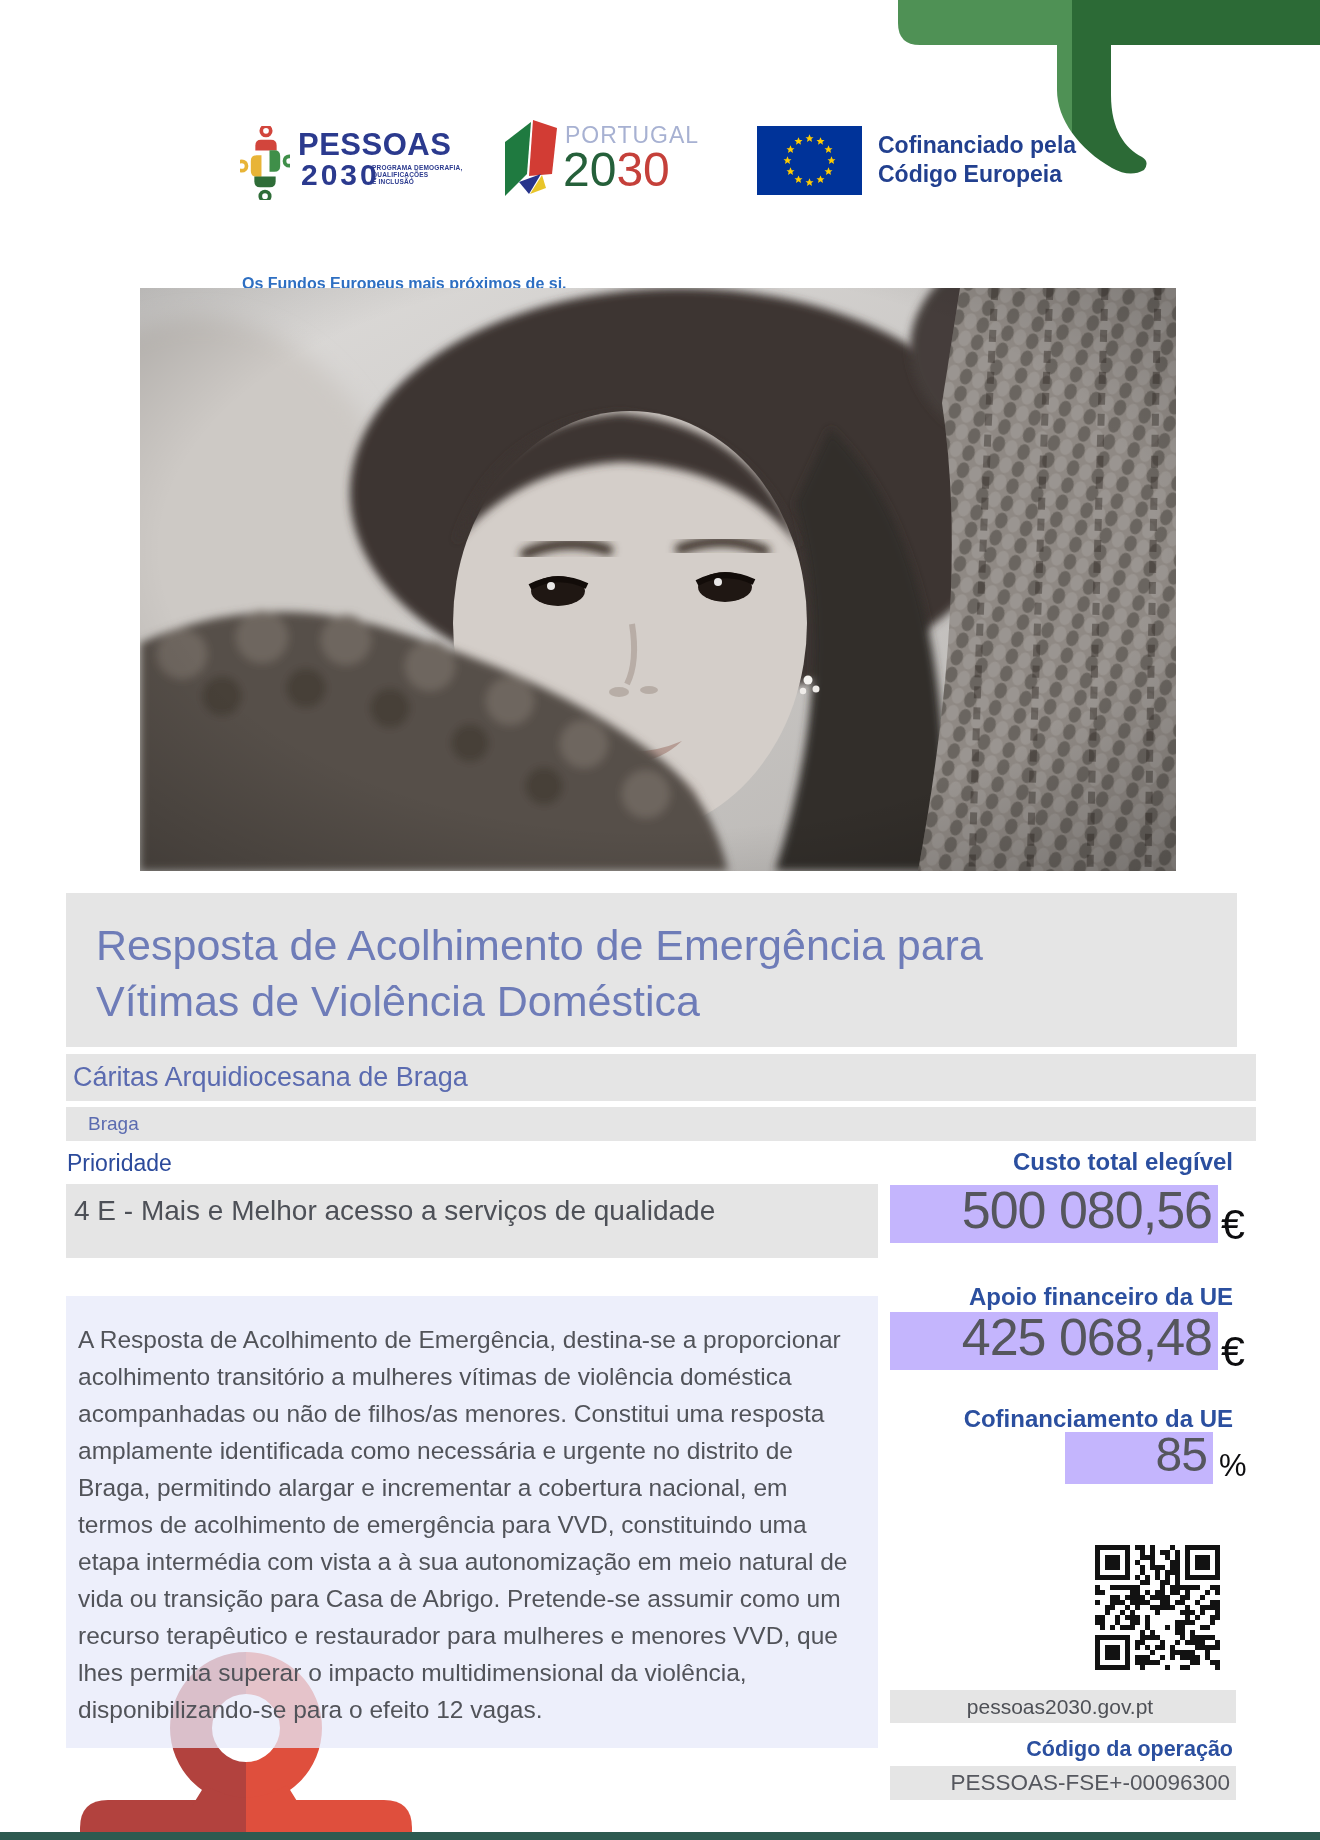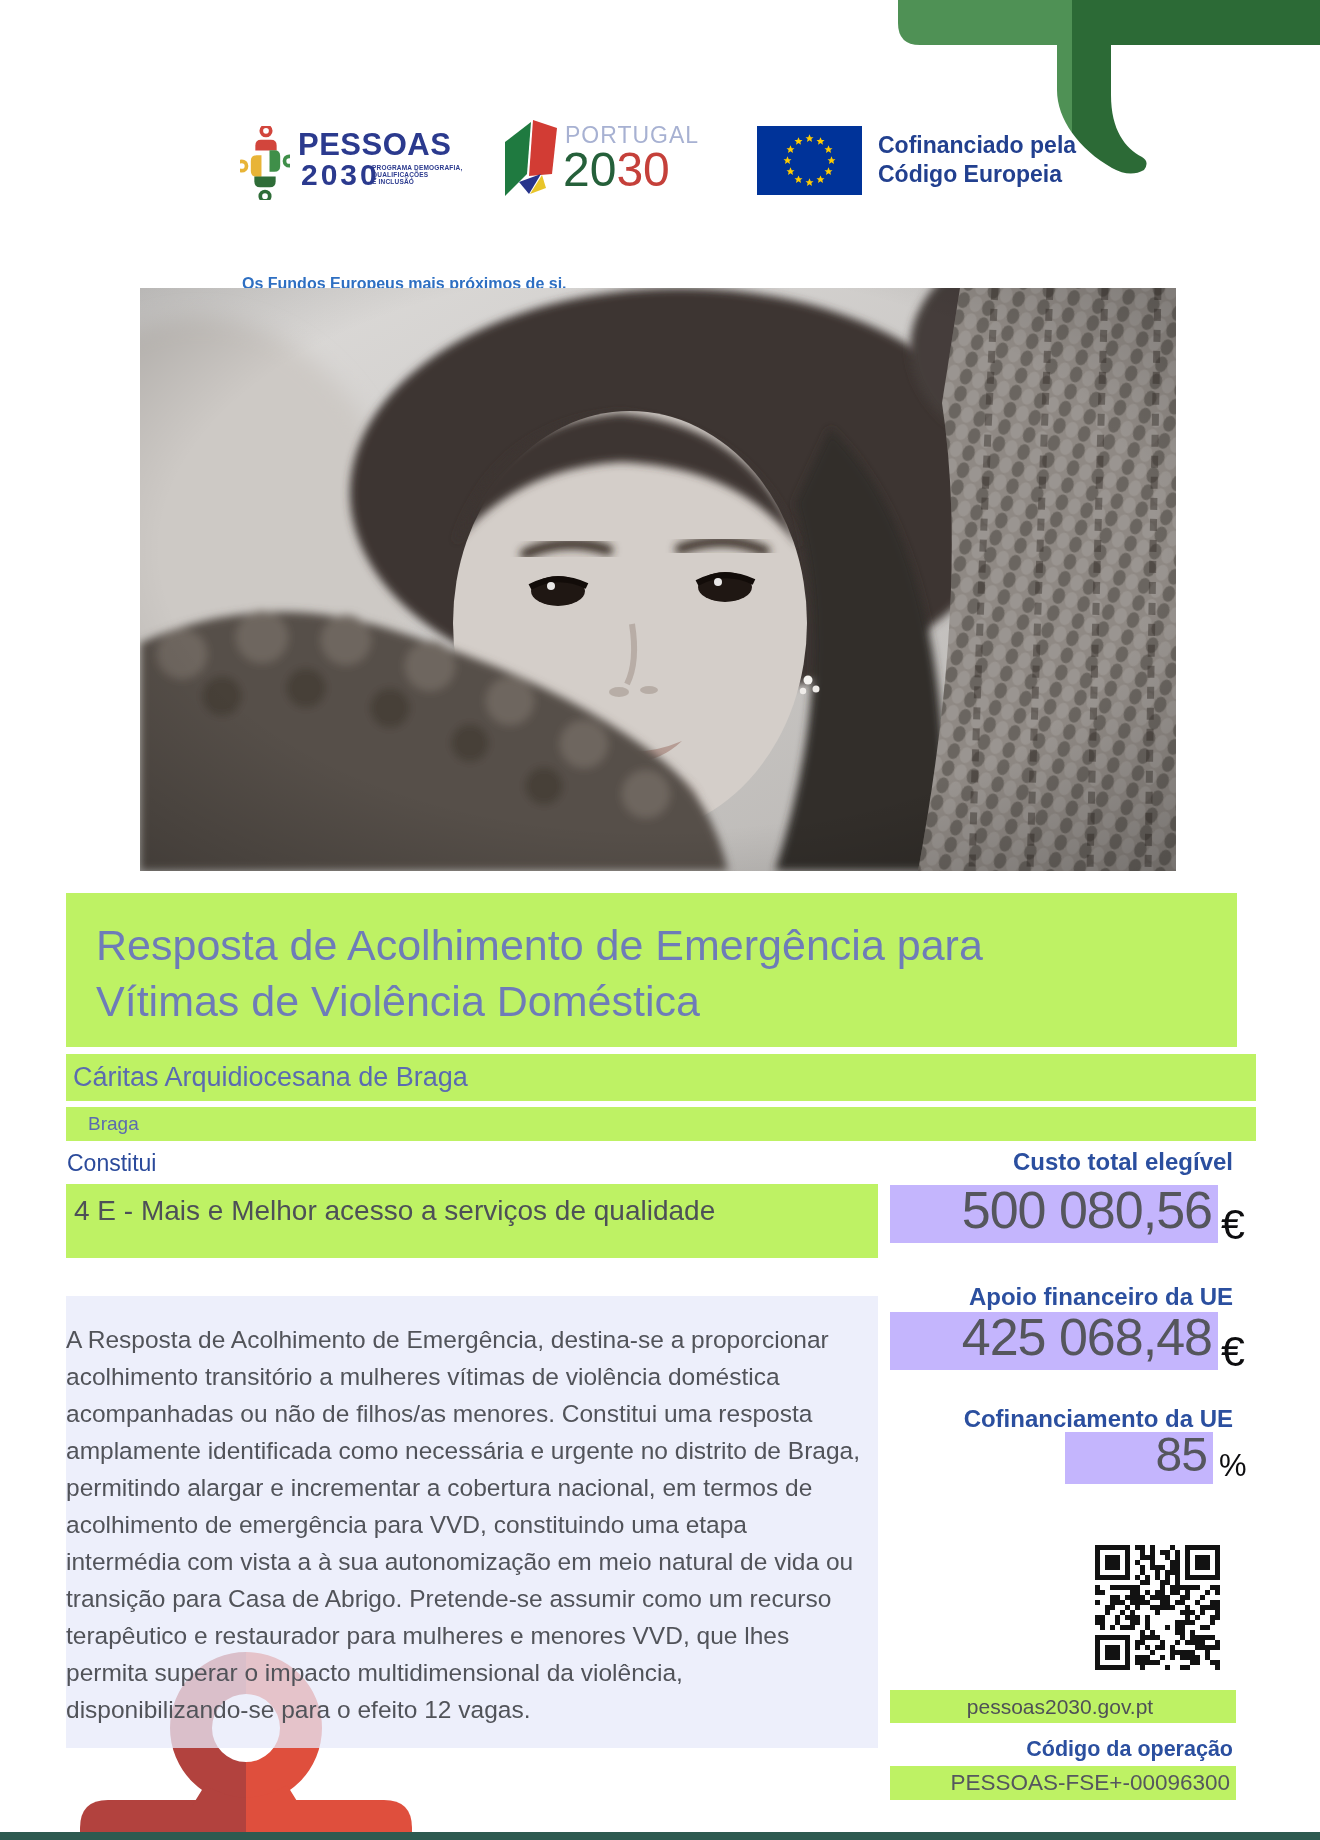--- a/index.html
+++ b/index.html
@@ -24,34 +24,34 @@
   .py-20{color:#25603a;} .py-30{color:#c5403a;}
   .eu-logo{position:absolute;left:757px;top:126px;text-decoration:underline;}
   .eu-flag{display:block;}
   .eu-text{position:absolute;left:121px;top:5px;width:230px;font-size:23px;line-height:29px;font-weight:700;color:#22408f;}
   .tagline{position:absolute;left:242px;top:227px;font-size:16px;font-weight:700;color:#2e6fc2;margin-top:48px;}
 
   
   .photo{position:absolute;left:140px;top:288px;width:1036px;height:583px;overflow:hidden;background:#c9c6c3;}
 
   
-  .band{background:#bef264;position:absolute;}
+  .band{background:#e5e5e5;position:absolute;}
   .title-band{left:66px;top:893px;width:1171px;height:154px;z-index:2;}
   .title-text{padding:24px 130px 0 30px;font-size:43px;line-height:56px;color:#6e7cb8;}
   .promoter-band{left:66px;top:1054px;width:1190px;height:47px;z-index:2;}
   .promoter-text{padding-left:7px;font-size:27px;line-height:46px;color:#5b6bb0;}
   .location-band{left:66px;top:1107px;width:1190px;height:34px;z-index:2;}
   .location-text{padding-left:22px;font-size:19px;line-height:33px;color:#5b6bb0;}
 
   .priority-label{position:absolute;left:67px;top:1150px;font-size:23px;color:#2b4a9b;z-index:2;}
   .priority-band{left:66px;top:1184px;width:812px;height:74px;z-index:2;}
   .priority-text{padding:11px 14px 0 8px;font-size:28px;color:#4d5057;}
 
   .desc-box{position:absolute;left:66px;top:1296px;width:812px;height:452px;background:rgba(231,234,249,0.75);z-index:2;}
-  .desc-text{padding:25px 14px 0 0;font-size:24.5px;line-height:37px;color:#515359;}
+  .desc-text{padding:25px 14px 0 12px;font-size:24.5px;line-height:37px;color:#515359;}
 
   
   .fin-label{position:absolute;right:87px;font-size:24px;font-weight:700;color:#2b4f9f;z-index:2;white-space:nowrap;}
   .lbl-total{top:1148px;} .lbl-eu{top:1283px;} .lbl-cof{top:1405px;}
   .fin-band{position:absolute;background:#c4b5fd;z-index:2;}
   .band-total{left:890px;top:1185px;width:328px;height:58px;}
   .band-eu{left:890px;top:1312px;width:328px;height:58px;}
   .band-cof{left:1065px;top:1432px;width:148px;height:52px;}
   .fin-num{position:absolute;right:6px;bottom:3px;font-size:52px;color:#55565d;letter-spacing:-1px;white-space:nowrap;}
   .band-cof .fin-num{font-size:48px;bottom:2px;}
@@ -241,21 +241,21 @@
   <div class="band title-band">
     <div class="title-text">Resposta de Acolhimento de Emergência para Vítimas de Violência Doméstica</div>
   </div>
   <div class="band promoter-band">
     <div class="promoter-text">Cáritas Arquidiocesana de Braga</div>
   </div>
   <div class="band location-band">
     <div class="location-text">Braga</div>
   </div>
 
-  <div class="priority-label">Constitui</div>
+  <div class="priority-label">Prioridade</div>
   <div class="band priority-band">
     <div class="priority-text">4 E - Mais e Melhor acesso a serviços de qualidade</div>
   </div>
 
   <div class="desc-box">
     <div class="desc-text">A Resposta de Acolhimento de Emergência, destina-se a proporcionar acolhimento transitório a mulheres vítimas de violência doméstica acompanhadas ou não de filhos/as menores.  Constitui uma resposta amplamente identificada como necessária e urgente no distrito de Braga, permitindo alargar e incrementar a cobertura nacional, em termos de acolhimento de emergência para VVD, constituindo uma etapa intermédia com vista a à sua autonomização em meio natural de vida ou transição para Casa de Abrigo. Pretende-se assumir como um recurso terapêutico e restaurador para mulheres e menores VVD, que lhes permita superar o impacto multidimensional da violência, disponibilizando-se para o efeito 12 vagas.</div>
   </div>
 
   <div class="fin-label lbl-total">Custo total elegível</div>
   <div class="fin-band band-total">

